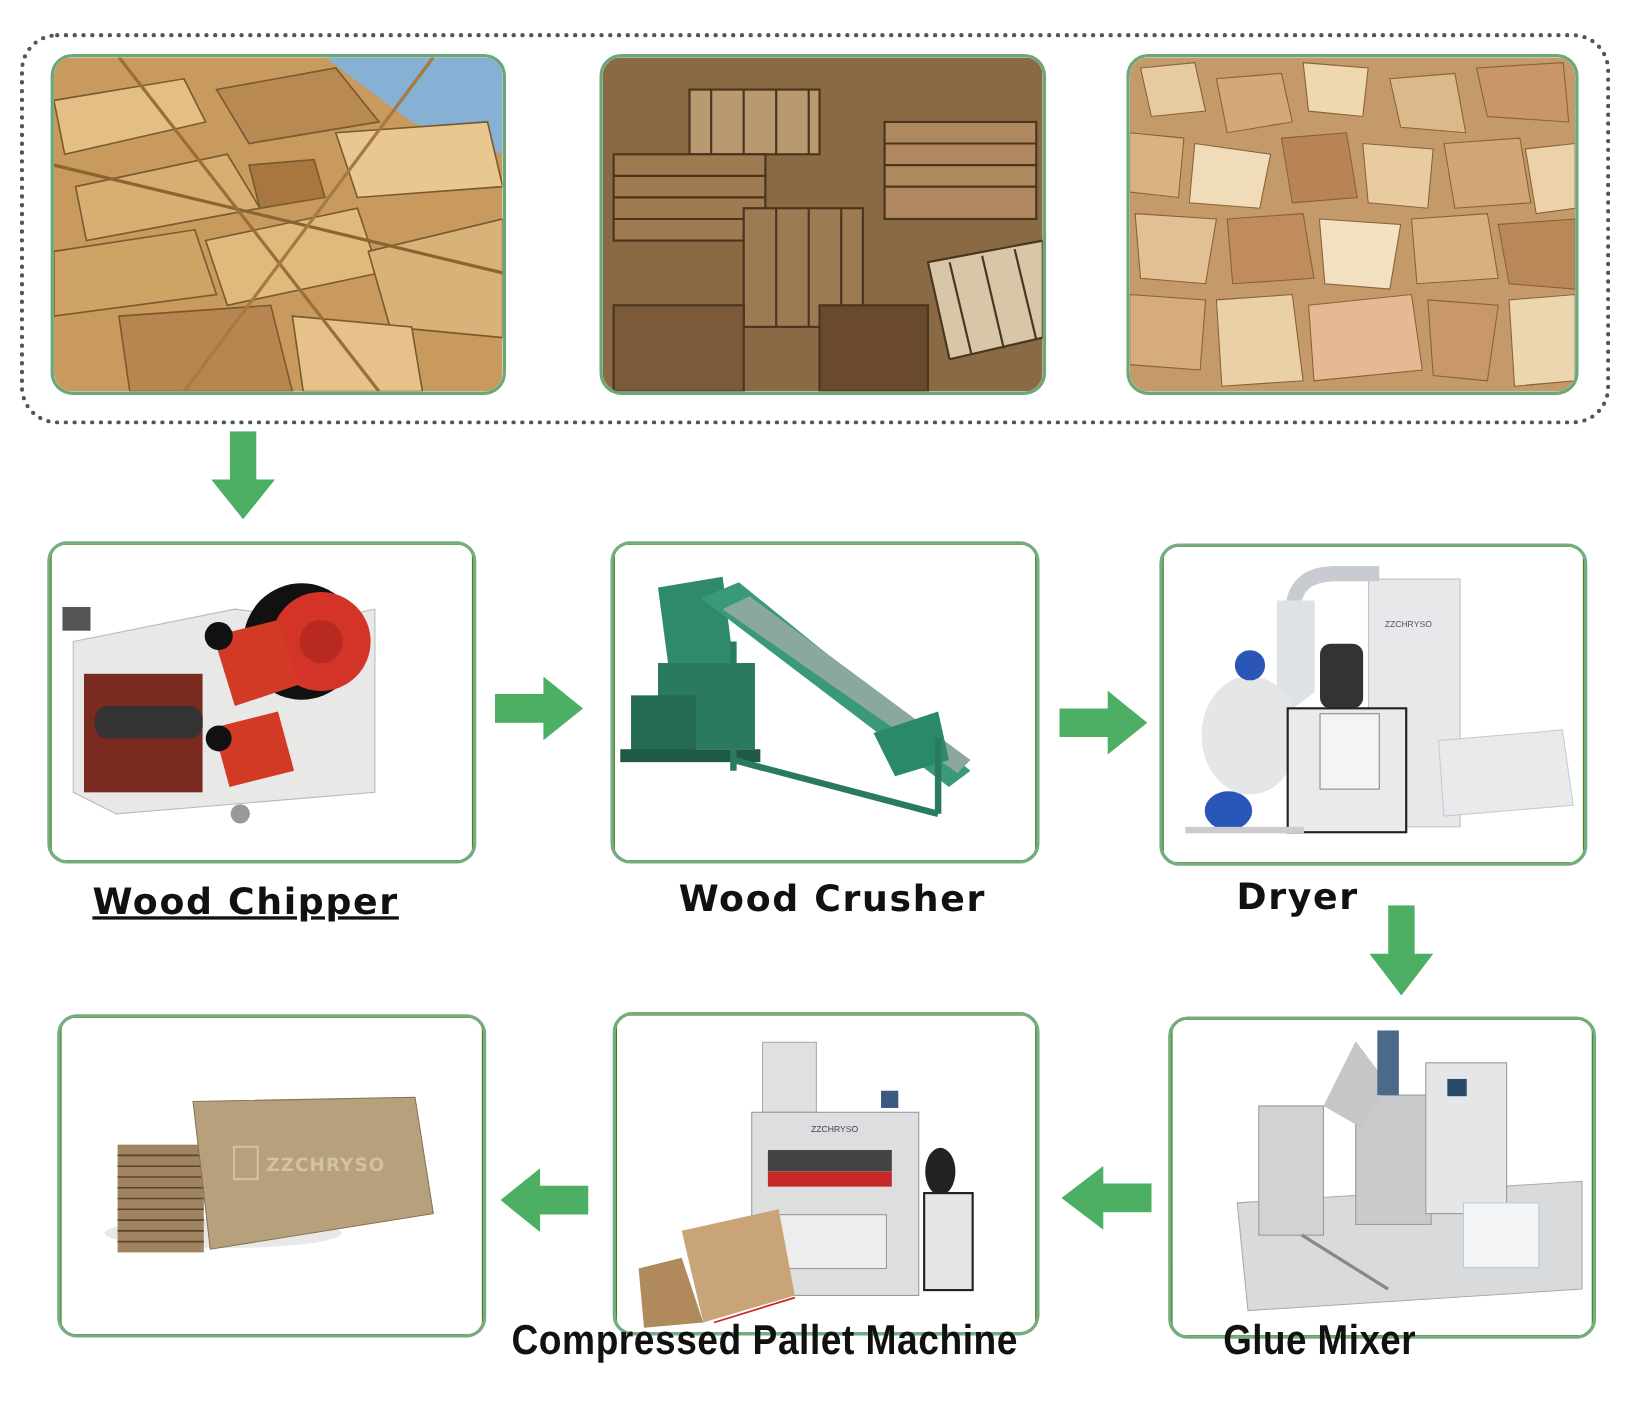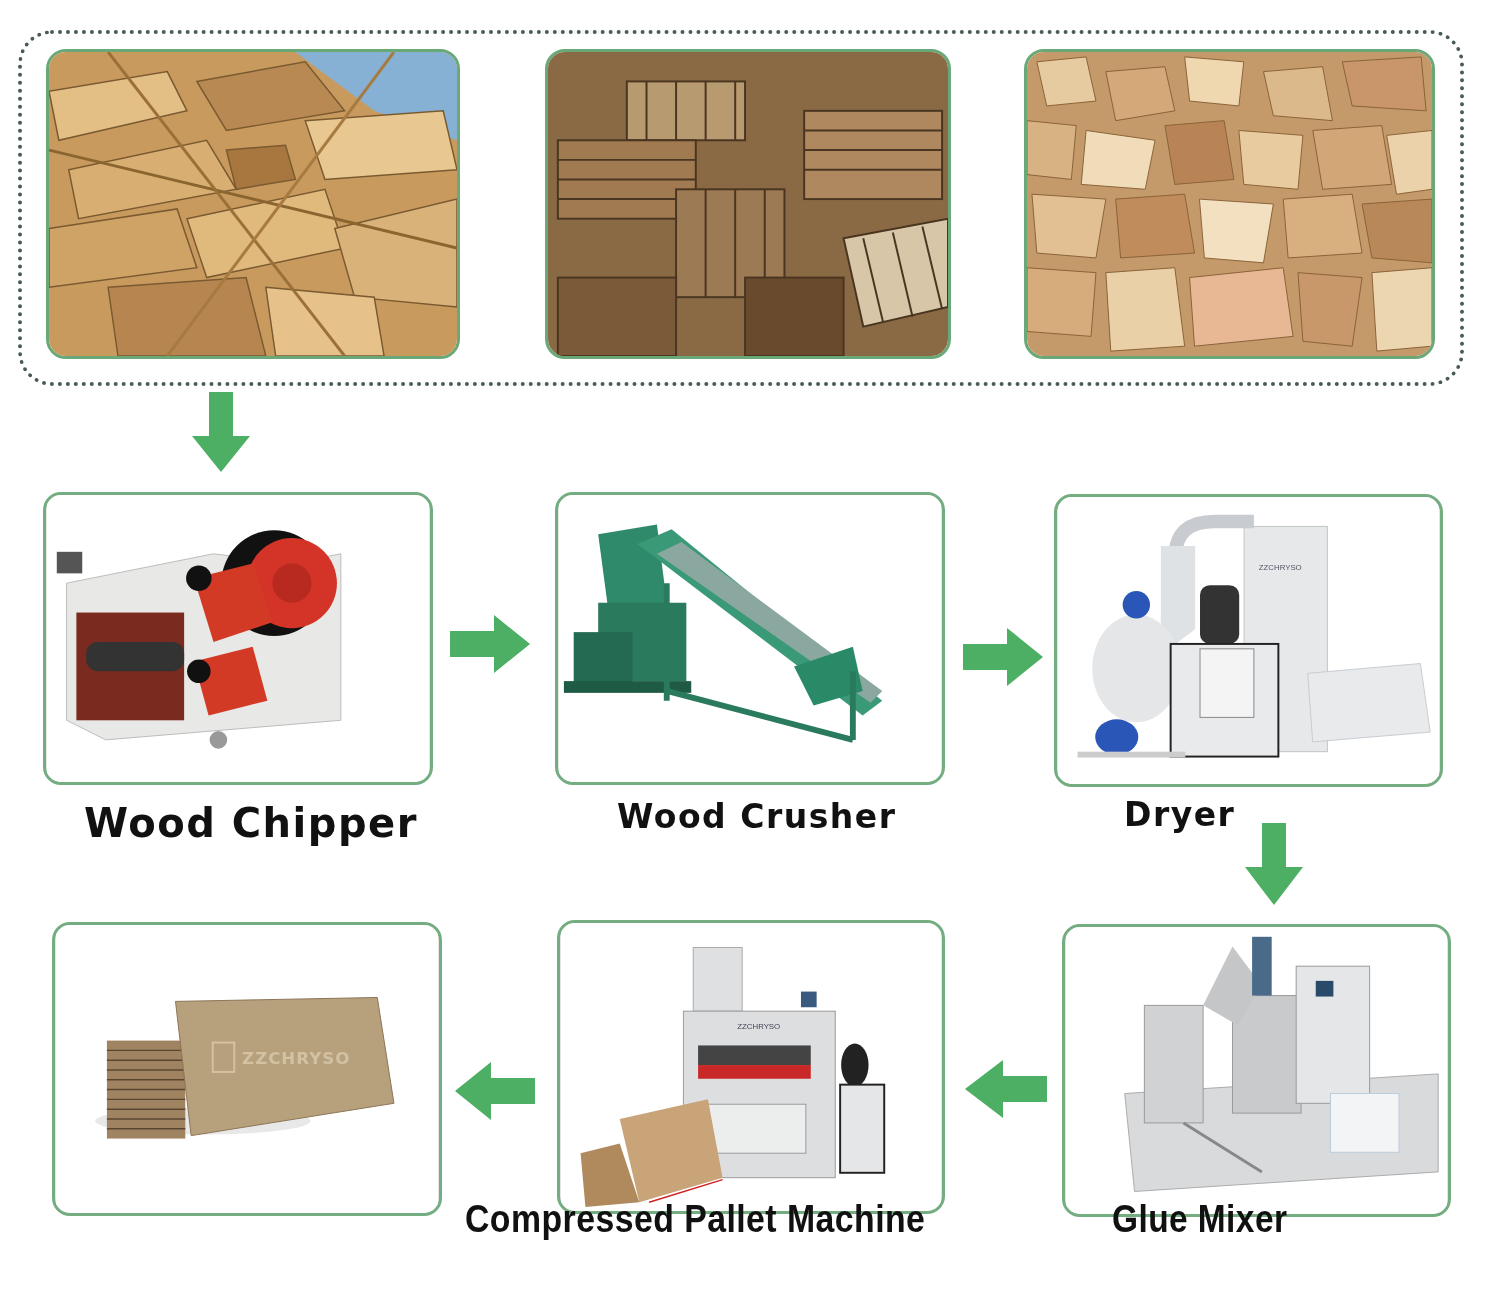--- a/index.html
+++ b/index.html
@@ -10,21 +10,21 @@
       position: absolute; left: 18px; top: 30px; width: 1446px; height: 356px;
       border: 4px dotted #4a5a5a; border-radius: 34px;
     }
     .material-photo {
       position: absolute; top: 49px; height: 310px;
       border: 3px solid #6aa878; border-radius: 20px; overflow: hidden;
     }
     .material-photo svg { width: 100%; height: 100%; display: block; }
 
     .card {
-      position: absolute; border: 3px solid #73ad80; border-radius: 18px; background: #e5e5e5; overflow: hidden;
+      position: absolute; border: 3px solid #73ad80; border-radius: 18px; background: #4d7c0f; overflow: hidden;
     }
     .card svg { width: 100%; height: 100%; display: block; }
 
     .label {
       position: absolute; font-weight: bold; color: #111111; white-space: nowrap;
       font-family: "DejaVu Sans", sans-serif; letter-spacing: 1.5px;
     }
     .label.condensed { font-family: "Liberation Sans", sans-serif; letter-spacing: 0.5px; transform-origin: left top; }
 
     .arrow { position: absolute; }
@@ -255,17 +255,17 @@
           <line x1="52" y1="198" x2="132" y2="198"></line>
         <line x1="52" y1="208" x2="132" y2="208"></line>
       </g>
     </g>
     <polygon points="122,78 328,74 345,182 138,215" fill="#b7a07c" stroke="#8a7354" stroke-width="1"></polygon>
     <rect x="160" y="120" width="22" height="30" fill="none" stroke="#d2c2a2" stroke-width="2"></rect>
     <text x="190" y="142" font-size="17" fill="#d2c2a2" font-family="DejaVu Sans, sans-serif" font-weight="bold" letter-spacing="1">ZZCHRYSO</text>
   </svg>
 </div>
 
-<div class="label" style="left:84px; top:800px; font-size:40px;">Wood Chipper</div>
+<div class="label" style="left:84px; top:800px; font-size:33px;text-decoration:underline;">Wood Chipper</div>
 <div class="label" style="left:617px; top:797px; font-size:33px;text-align:right;">Wood Crusher</div>
 <div class="label" style="left:1124px; top:795px; font-size:33px;text-align:center;">Dryer</div>
 <div class="label condensed" style="left:1112px; top:1198px; font-size:38px; transform: scaleX(0.88);">Glue Mixer</div>
 <div class="label condensed" style="left:465px; top:1198px; font-size:38px; transform: scaleX(0.89);">Compressed Pallet Machine</div>
 
 </body></html>

